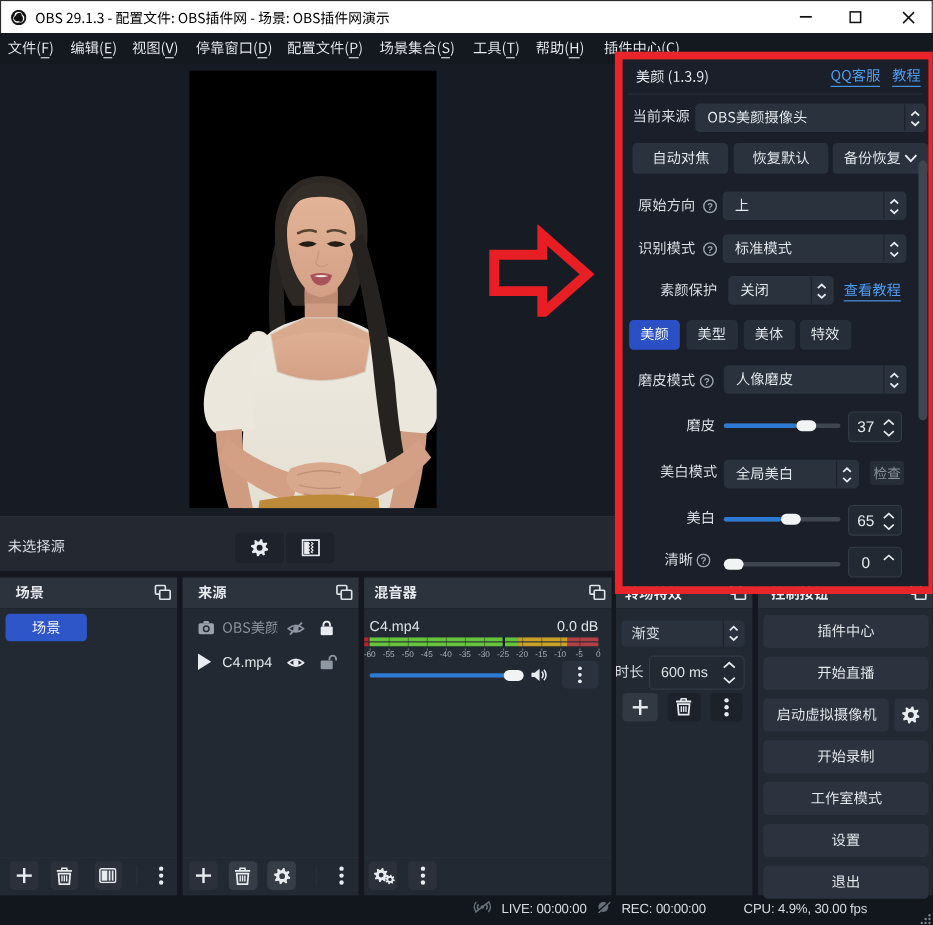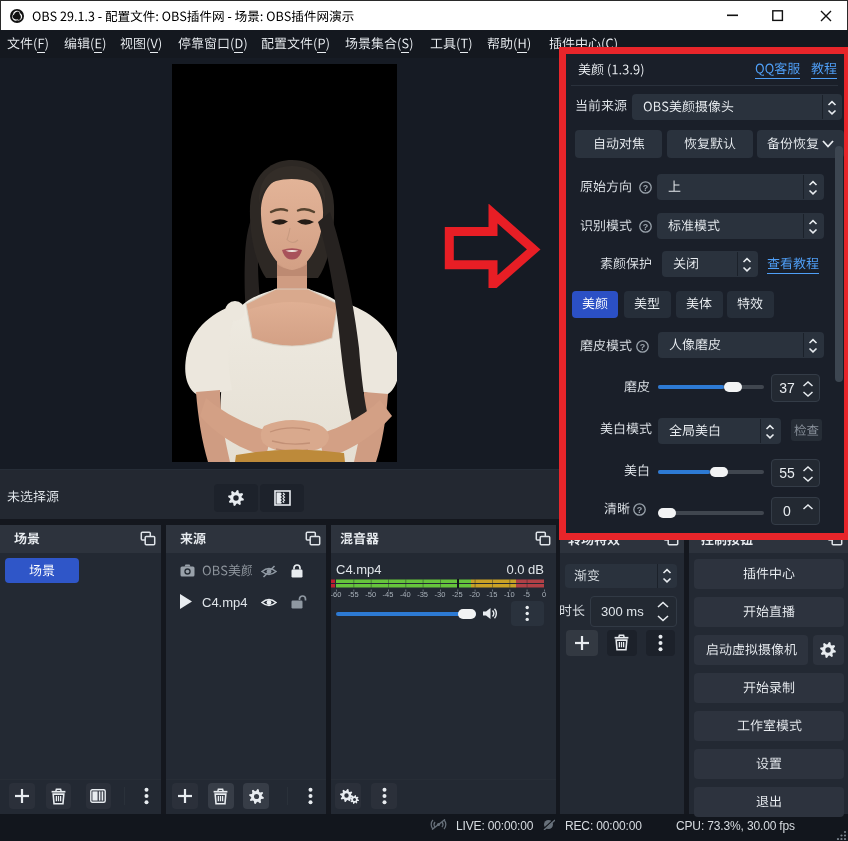--- a/index.html
+++ b/index.html
@@ -342,21 +342,21 @@
   </svg>
 <div style="position:absolute;left:657px;top:564px;width:1px;height:24px;background:#1b212a;"></div>
 <svg style="position:absolute;left:662px;top:567px" width="10" height="18" viewBox="0 0 10 18">
     <path d="M1.5 6 L5 2.7 L8.5 6" fill="none" stroke="#e8ecf0" stroke-width="1.6"></path>
     <path d="M1.5 11.5 L5 14.8 L8.5 11.5" fill="none" stroke="#e8ecf0" stroke-width="1.6"></path>
   </svg>
 <svg style="position:absolute;left:559.0px;top:603.3px;overflow:visible" width="26" height="18">
     <path fill="#dfe4e9" transform="translate(0,12.3) scale(0.01300,-0.01300)" d="M474 452C527 375 595 269 627 208L693 246C659 307 590 409 536 485ZM324 402V174H153V402ZM324 469H153V688H324ZM81 756V25H153V106H394V756ZM764 835V640H440V566H764V33C764 13 756 6 736 6C714 4 640 4 562 7C573 -15 585 -49 590 -70C690 -70 754 -69 790 -56C826 -44 840 -22 840 33V566H962V640H840V835Z M1769 818C1682 714 1536 619 1395 561C1414 547 1444 517 1458 500C1593 567 1745 671 1844 786ZM1056 449V374H1248V55C1248 15 1225 0 1207 -7C1219 -23 1233 -56 1238 -74C1262 -59 1300 -47 1574 27C1570 43 1567 75 1567 97L1326 38V374H1483C1564 167 1706 19 1914 -51C1925 -28 1949 3 1967 20C1775 75 1635 202 1561 374H1944V449H1326V835H1248V449Z"></path>
   </svg>
 <div style="position:absolute;left:590px;top:596px;width:87px;height:31px;background:#232932;border-radius:4px;border:1px solid #323a45;"></div>
-<span style="position:absolute;left:601px;top:611px;transform:translateY(-50%);font:400 13px 'Liberation Sans',sans-serif;color:#dfe4e9;white-space:pre;">300 ms</span>
+<span style="position:absolute;left:601px;top:611px;transform:translateY(-50%);font:400 13px 'Liberation Sans',sans-serif;color:#dfe4e9;white-space:pre;">600 ms</span>
 <svg style="position:absolute;left:657px;top:601px" width="12" height="8" viewBox="0 0 12 8">
     <path d="M1 6 L6 1.5 L11 6" fill="none" stroke="#e8ecf0" stroke-width="1.6"></path>
   </svg>
 <svg style="position:absolute;left:657px;top:614px" width="12" height="8" viewBox="0 0 12 8">
     <path d="M1 2 L6 6.5 L11 2" fill="none" stroke="#e8ecf0" stroke-width="1.6"></path>
   </svg>
 <div style="position:absolute;left:566px;top:630px;width:32px;height:26px;background:#333942;border-radius:4px;"></div>
 <svg style="position:absolute;left:575px;top:636px" width="14" height="14" viewBox="0 0 14 14">
     <rect x="0" y="5.9" width="14" height="2.2" fill="#e8ecf0"></rect>
     <rect x="5.9" y="0" width="2.2" height="14" fill="#e8ecf0"></rect>
@@ -415,21 +415,21 @@
     <circle cx="9.5" cy="5.5" r="1.6" fill="#67707a"></circle>
     <line x1="3" y1="10.5" x2="16" y2="0.5" stroke="#67707a" stroke-width="1.4"></line>
   </svg>
 <span style="position:absolute;left:456px;top:826px;transform:translateY(-50%);font:400 12px 'Liberation Sans',sans-serif;color:#d7dce1;white-space:pre;letter-spacing:-0.15px;">LIVE: 00:00:00</span>
 <svg style="position:absolute;left:542px;top:819px" width="13" height="11" viewBox="0 0 13 11">
     <circle cx="6.5" cy="5.5" r="4.5" fill="#67707a"></circle>
     <line x1="1" y1="10.5" x2="12" y2="0.5" stroke="#10141a" stroke-width="1.6"></line>
     <line x1="2" y1="11" x2="13" y2="1" stroke="#67707a" stroke-width="1.4"></line>
   </svg>
 <span style="position:absolute;left:565px;top:826px;transform:translateY(-50%);font:400 12px 'Liberation Sans',sans-serif;color:#d7dce1;white-space:pre;letter-spacing:-0.15px;">REC: 00:00:00</span>
-<span style="position:absolute;left:676px;top:826px;transform:translateY(-50%);font:400 12px 'Liberation Sans',sans-serif;color:#d7dce1;white-space:pre;letter-spacing:-0.15px;">CPU: 73.3%, 30.00 fps</span>
+<span style="position:absolute;left:676px;top:826px;transform:translateY(-50%);font:400 12px 'Liberation Sans',sans-serif;color:#d7dce1;white-space:pre;letter-spacing:-0.15px;">CPU: 4.9%, 30.00 fps</span>
 <svg style="position:absolute;left:836px;top:830px" width="11" height="10" viewBox="0 0 11 10">
     <circle cx="9" cy="2" r="1.1" fill="#7a828c"></circle>
     <circle cx="5.5" cy="5.5" r="1.1" fill="#7a828c"></circle>
     <circle cx="9" cy="5.5" r="1.1" fill="#7a828c"></circle>
     <circle cx="2" cy="9" r="1.1" fill="#7a828c"></circle>
     <circle cx="5.5" cy="9" r="1.1" fill="#7a828c"></circle>
     <circle cx="9" cy="9" r="1.1" fill="#7a828c"></circle>
   </svg>
 <div style="position:absolute;left:559px;top:47px;width:289px;height:486px;background:#1a1f29;"></div>
 <svg style="position:absolute;left:578.0px;top:61.8px;overflow:visible" width="67" height="18">
@@ -581,21 +581,21 @@
 <svg style="position:absolute;left:794.0px;top:422.7px;overflow:visible" width="25" height="18">
     <path fill="#8a929c" transform="translate(0,11.9) scale(0.01250,-0.01250)" d="M468 530V465H807V530ZM397 355C425 279 453 179 461 113L523 131C514 195 486 294 456 370ZM591 383C609 307 626 208 631 142L694 153C688 218 670 315 650 391ZM179 840V650H49V580H172C145 448 89 293 33 211C45 193 63 160 71 138C111 200 149 300 179 404V-79H248V442C274 393 303 335 316 304L361 357C346 387 271 505 248 539V580H352V650H248V840ZM624 847C556 706 437 579 311 502C325 487 347 455 356 440C458 511 558 611 634 726C711 626 826 518 927 451C935 471 952 501 966 519C864 579 739 689 670 786L690 823ZM343 35V-32H938V35H754C806 129 866 265 908 373L842 391C807 284 744 131 690 35Z M1295 218H1700V134H1295ZM1295 352H1700V270H1295ZM1221 406V80H1778V406ZM1074 20V-48H1930V20ZM1460 840V713H1057V647H1379C1293 552 1159 466 1036 424C1052 410 1074 382 1085 364C1221 418 1369 523 1460 642V437H1534V643C1626 527 1776 423 1914 372C1925 391 1947 420 1964 434C1838 473 1702 556 1615 647H1944V713H1534V840Z"></path>
   </svg>
 <svg style="position:absolute;left:624.0px;top:462.8px;overflow:visible" width="26" height="18">
     <path fill="#dfe4e9" transform="translate(0,12.3) scale(0.01300,-0.01300)" d="M695 844C675 801 638 741 608 700H343L380 717C364 753 328 805 292 844L226 816C257 782 287 736 304 700H98V633H460V551H147V486H460V401H56V334H452C448 307 444 281 438 257H82V189H416C370 87 271 23 41 -10C55 -27 73 -58 79 -77C338 -34 446 49 496 182C575 37 711 -45 913 -77C923 -56 943 -24 960 -8C775 14 643 78 572 189H937V257H518C523 281 527 307 530 334H950V401H536V486H858V551H536V633H903V700H691C718 736 748 779 773 820Z M1446 844C1434 796 1411 731 1390 680H1144V-80H1219V-7H1780V-75H1858V680H1473C1495 725 1519 778 1539 827ZM1219 68V302H1780V68ZM1219 376V604H1780V376Z"></path>
   </svg>
 <div style="position:absolute;left:658px;top:470px;width:106px;height:4px;background:#40464f;border-radius:2px;"></div>
 <div style="position:absolute;left:658px;top:470px;width:52px;height:4px;background:#2d7ad4;border-radius:2px;"></div>
 <div style="position:absolute;left:710px;top:467px;width:18px;height:10px;background:#f2f3f4;border-radius:5px;"></div>
 <div style="position:absolute;left:771px;top:458.5px;width:49px;height:28px;background:#232932;border-radius:4px;border:1px solid #343c47;"></div>
-<span style="position:absolute;left:787px;top:472.5px;transform:translateY(-50%);font:400 14px 'Liberation Sans',sans-serif;color:#e8ecf0;white-space:pre;transform:translate(-50%,-50%);">55</span>
+<span style="position:absolute;left:787px;top:472.5px;transform:translateY(-50%);font:400 14px 'Liberation Sans',sans-serif;color:#e8ecf0;white-space:pre;transform:translate(-50%,-50%);">65</span>
 <svg style="position:absolute;left:802px;top:464.5px" width="12" height="8" viewBox="0 0 12 8">
     <path d="M1.5 6 L6 2 L10.5 6" fill="none" stroke="#e8ecf0" stroke-width="1.5"></path>
   </svg>
 <svg style="position:absolute;left:802px;top:474.5px" width="12" height="8" viewBox="0 0 12 8">
     <path d="M1.5 2 L6 6 L10.5 2" fill="none" stroke="#e8ecf0" stroke-width="1.5"></path>
   </svg>
 <svg style="position:absolute;left:604.0px;top:501.3px;overflow:visible" width="26" height="18">
     <path fill="#dfe4e9" transform="translate(0,12.3) scale(0.01300,-0.01300)" d="M82 772C137 742 207 695 241 662L287 721C252 752 181 796 126 823ZM35 506C93 475 166 427 201 394L246 453C209 486 135 531 78 559ZM66 -21 134 -66C182 28 240 154 282 261L222 305C175 190 111 57 66 -21ZM431 212H793V134H431ZM431 268V342H793V268ZM575 840V762H319V704H575V640H343V585H575V516H281V458H950V516H649V585H888V640H649V704H913V762H649V840ZM361 400V-79H431V77H793V5C793 -7 788 -11 774 -12C760 -13 712 -13 662 -11C671 -29 680 -57 684 -76C755 -76 800 -76 828 -64C856 -53 864 -33 864 4V400Z M1452 835V619H1340V555H1450C1418 414 1363 256 1307 180C1321 168 1343 146 1355 131C1391 188 1425 278 1452 377V-79H1517V395C1541 353 1568 304 1580 278L1621 332C1606 356 1540 452 1517 483V555H1612V619H1517V835ZM1650 732V462C1650 315 1642 108 1561 -40C1578 -45 1607 -62 1620 -73C1701 77 1715 295 1716 449H1809V-75H1875V449H1960V515H1716V689C1793 711 1876 741 1937 773L1876 825C1823 793 1731 756 1650 732ZM1240 414V184H1135V414ZM1240 480H1135V704H1240ZM1074 771V38H1135V117H1301V771Z"></path>
   </svg>
 <svg style="position:absolute;left:633px;top:502.5px" width="13" height="13" viewBox="0 0 13 13">

